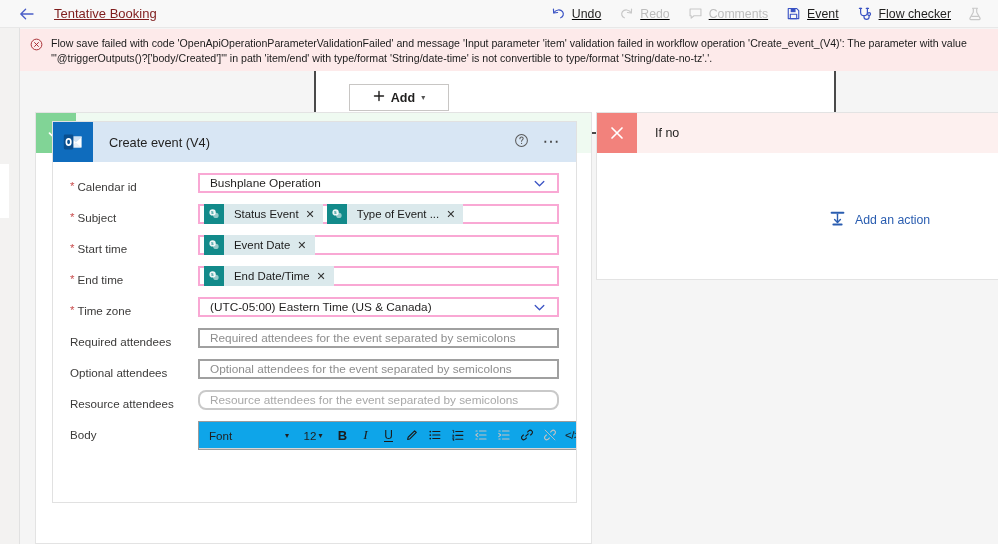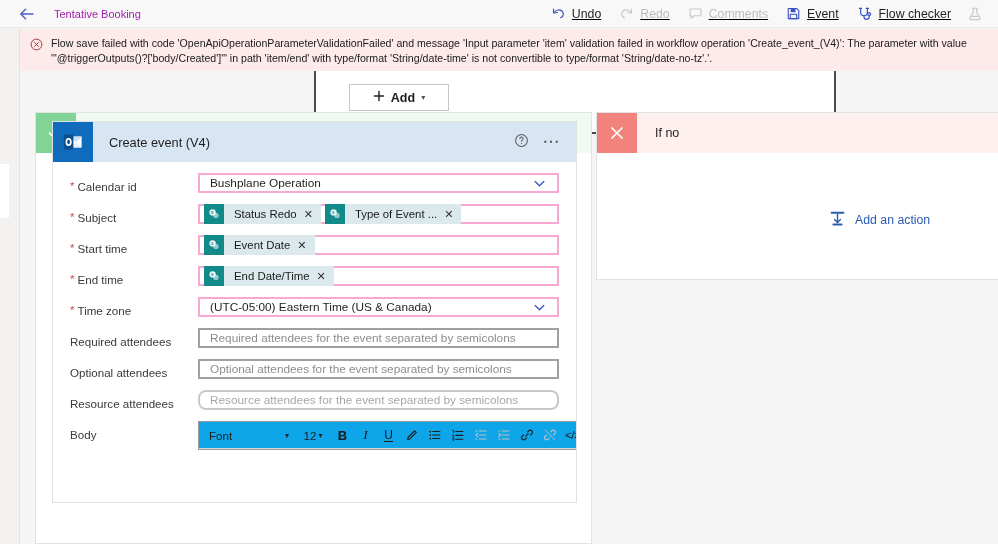--- a/index.html
+++ b/index.html
@@ -20,22 +20,23 @@
     border-bottom: 1px solid #e8e8e8;
     display: flex; align-items: center;
   }
   .topbar-left { display: flex; align-items: center; padding-left: 14px; }
   .back-arrow {
     width: 26px; height: 26px;
     display: flex; align-items: center; justify-content: center;
     color: #4a5dc7; cursor: pointer;
   }
   .flow-title {
-    font-size: 11px; color: #a21caf; margin-left: 14px;
+    font-size: 13px; color: #7f1d1d; margin-left: 14px;
     white-space: nowrap;
+    text-decoration: underline;
   }
   .topbar-right {
     margin-left: auto; display: flex; align-items: center;
     padding-right: 8px; gap: 0px; text-decoration: underline;
   }
   .cmd {
     display: flex; align-items: center; gap: 6px;
     padding: 3px 9px; font-size: 12.3px; color: #201f1e;
     cursor: pointer; white-space: nowrap;
   }
@@ -401,21 +402,21 @@
         <div class="fctrl">
           <div class="inp inp-token">
             <span class="token">
               <span class="token-ico">
                 <svg width="14" height="14" viewBox="0 0 16 16">
                   <circle cx="6.4" cy="6.2" r="3.6" fill="#ffffff" opacity="0.92"></circle>
                   <circle cx="10.2" cy="9.6" r="3.1" fill="#ffffff" opacity="0.55"></circle>
                   <text x="4.6" y="8.4" font-size="5.5" fill="#128a8a" font-family="Liberation Sans, sans-serif" font-weight="bold">s</text>
                 </svg>
               </span>
-              <span class="token-txt">Status Redo</span>
+              <span class="token-txt">Status Event</span>
               <span class="token-x">✕</span>
             </span>
             <span class="token">
               <span class="token-ico">
                 <svg width="14" height="14" viewBox="0 0 16 16">
                   <circle cx="6.4" cy="6.2" r="3.6" fill="#ffffff" opacity="0.92"></circle>
                   <circle cx="10.2" cy="9.6" r="3.1" fill="#ffffff" opacity="0.55"></circle>
                   <text x="4.6" y="8.4" font-size="5.5" fill="#128a8a" font-family="Liberation Sans, sans-serif" font-weight="bold">s</text>
                 </svg>
               </span>

